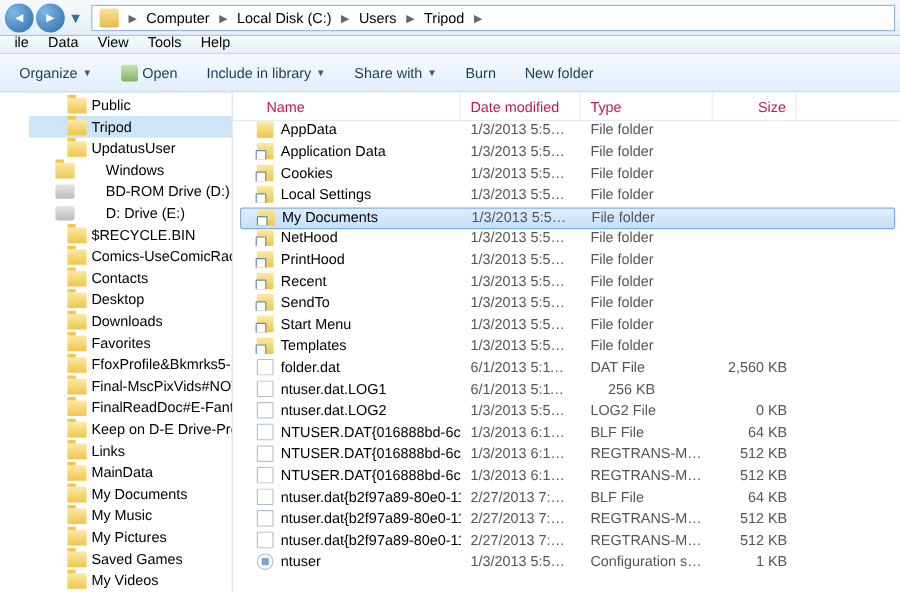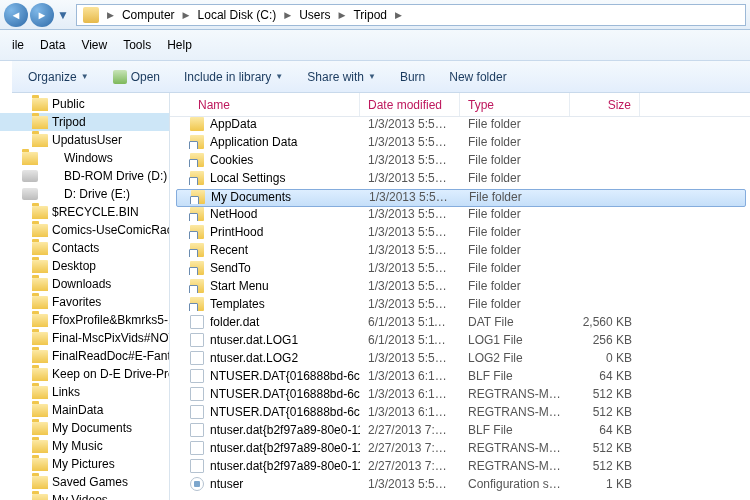--- a/index.html
+++ b/index.html
@@ -7,29 +7,29 @@
     
     .addressbar { height: 30px; background: linear-gradient(#f6fafd, #e4eef8); border-bottom: 1px solid #a9c3dd; display: flex; align-items: center; padding: 0 4px; }
     .nav-btns { display: flex; align-items: center; gap: 2px; margin-right: 6px; }
     .nav-circle { width: 24px; height: 24px; border-radius: 50%; background: radial-gradient(circle at 30% 30%, #7fb8e8, #2e6aa8); display: flex; align-items: center; justify-content: center; color: #fff; font-size: 11px; }
     .nav-down { width: 14px; height: 20px; display: flex; align-items: center; justify-content: center; color: #3a6a9e; }
     .crumb-bar { flex: 1; height: 22px; background: #fff; border: 1px solid #9db9d7; display: flex; align-items: center; padding: 0 2px; }
     .crumb-icon { width: 16px; height: 16px; background: linear-gradient(#fbe39a, #e6b94a); border-radius: 2px; margin: 0 4px; }
     .crumb { display: flex; align-items: center; padding: 0 4px; }
     .crumb-sep { color: #666; padding: 0 4px; font-size: 9px; }
     
-    .menubar { height: 31px; background: linear-gradient(#f4f9fd, #e8f1fa); border-bottom: 1px solid #c8d9eb; display: flex; align-items: center; padding: 0 4px; }
+    .menubar { height: 15px; background: linear-gradient(#f4f9fd, #e8f1fa); border-bottom: 1px solid #c8d9eb; display: flex; align-items: flex-end; padding: 0 4px; }
     .menu-item { padding: 2px 8px; cursor: default; }
     
-    .toolbar { height: 32px; background: linear-gradient(#f4f9fd, #e3eefc); border-bottom: 1px solid #c8d9eb; display: flex; align-items: center; padding: 0 6px; gap: 4px; margin-left: 12px; }
+    .toolbar { height: 32px; background: linear-gradient(#f4f9fd, #e3eefc); border-bottom: 1px solid #c8d9eb; display: flex; align-items: center; padding: 0 6px; gap: 4px; }
     .tbtn { padding: 4px 10px; cursor: default; color: #1a3a5e; display:flex; align-items:center; gap:4px; }
     .dropdown-arrow { font-size: 8px; color: #3a5b7d; }
     .open-icon { width:14px; height:14px; background: linear-gradient(#c8e4b8, #7db85a); border-radius:2px; position:relative; }
     
-    .main { display: flex; height: calc(500px - 30px - 22px - 32px); }
+    .main { display: flex; height: calc(500px - 30px - 22px - 32px); margin-left: 24px; }
     
     .tree { width: 170px; border-right: 1px solid #d9e4ee; overflow-y: auto; padding: 2px 0; position: relative; }
     .tree-item { display: flex; align-items: center; padding: 1px 4px 1px 8px; gap: 4px; cursor: default; white-space: nowrap; overflow: hidden; height: 18px; }
     .tree-item.indent1 { padding-left: 22px; gap: 26px; }
     .tree-item.indent2 { padding-left: 32px; }
     .tree-item.highlighted { background: #cde6f7; }
     .folder-icon { width: 16px; height: 13px; background: linear-gradient(#fce9a5, #f0c64c); border-radius: 1px 1px 0 0; position: relative; flex-shrink: 0; }
     .folder-icon::before { content:''; position:absolute; top:-3px; left:0; width:7px; height:3px; background:#f0c64c; border-radius:1px 1px 0 0; }
     .drive-icon { width: 16px; height: 12px; background: linear-gradient(#e5e5e5, #bcbcbc); border-radius: 2px; flex-shrink: 0; }
     
@@ -320,21 +320,20 @@
           <div class="fc fc-date">6/1/2013 5:11 PM</div>
           <div class="fc fc-type">DAT File</div>
           <div class="fc fc-size">2,560 KB</div>
         </div>
         <div class="file-row">
           <div class="fc fc-name">
             <span class="file-icon ico-file"></span>
             <span>ntuser.dat.LOG1</span>
           </div>
           <div class="fc fc-date">6/1/2013 5:11 PM</div>
-          <div class="fc fc-type">LOG1 File</div>
           <div class="fc fc-size">256 KB</div>
         </div>
         <div class="file-row">
           <div class="fc fc-name">
             <span class="file-icon ico-file"></span>
             <span>ntuser.dat.LOG2</span>
           </div>
           <div class="fc fc-date">1/3/2013 5:56 AM</div>
           <div class="fc fc-type">LOG2 File</div>
           <div class="fc fc-size">0 KB</div>

